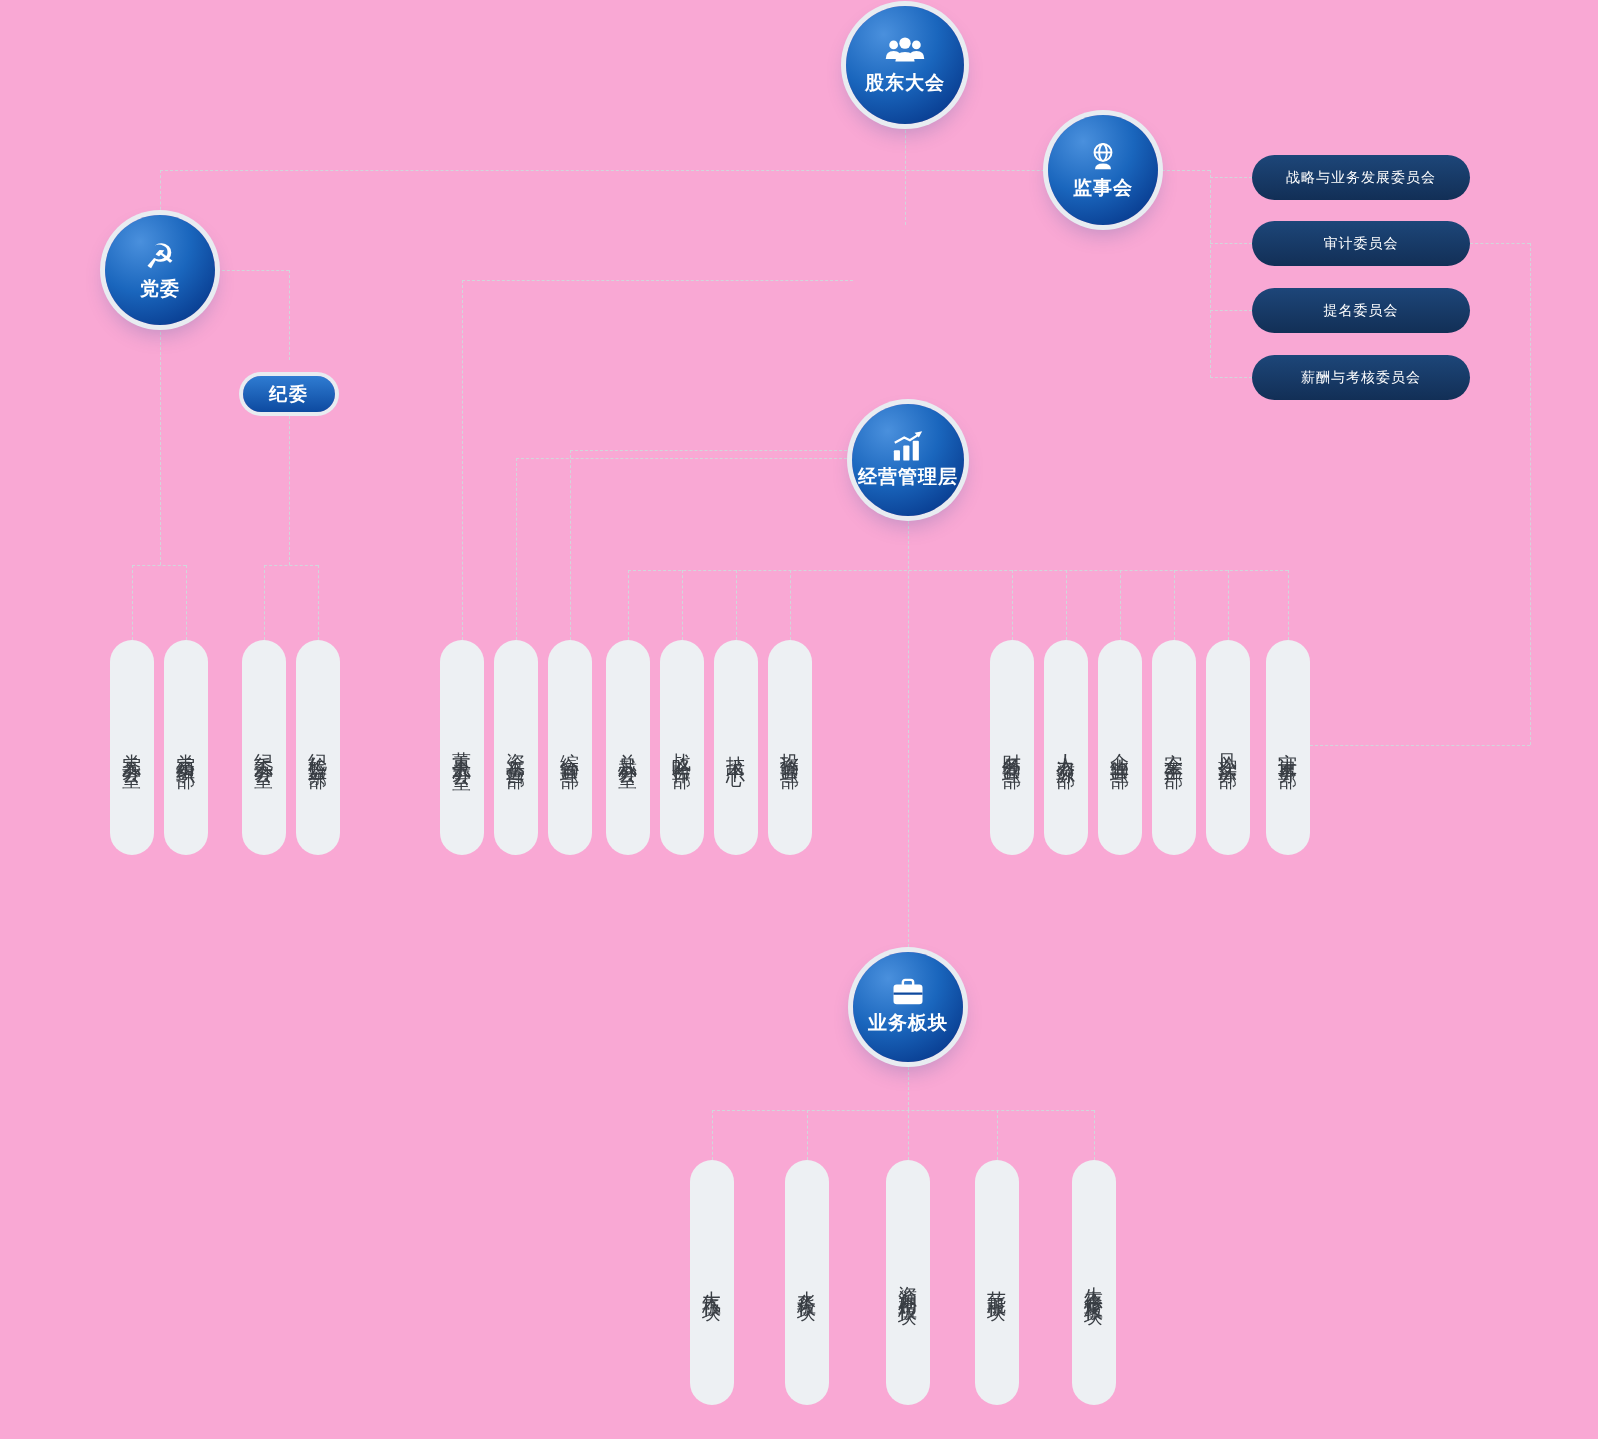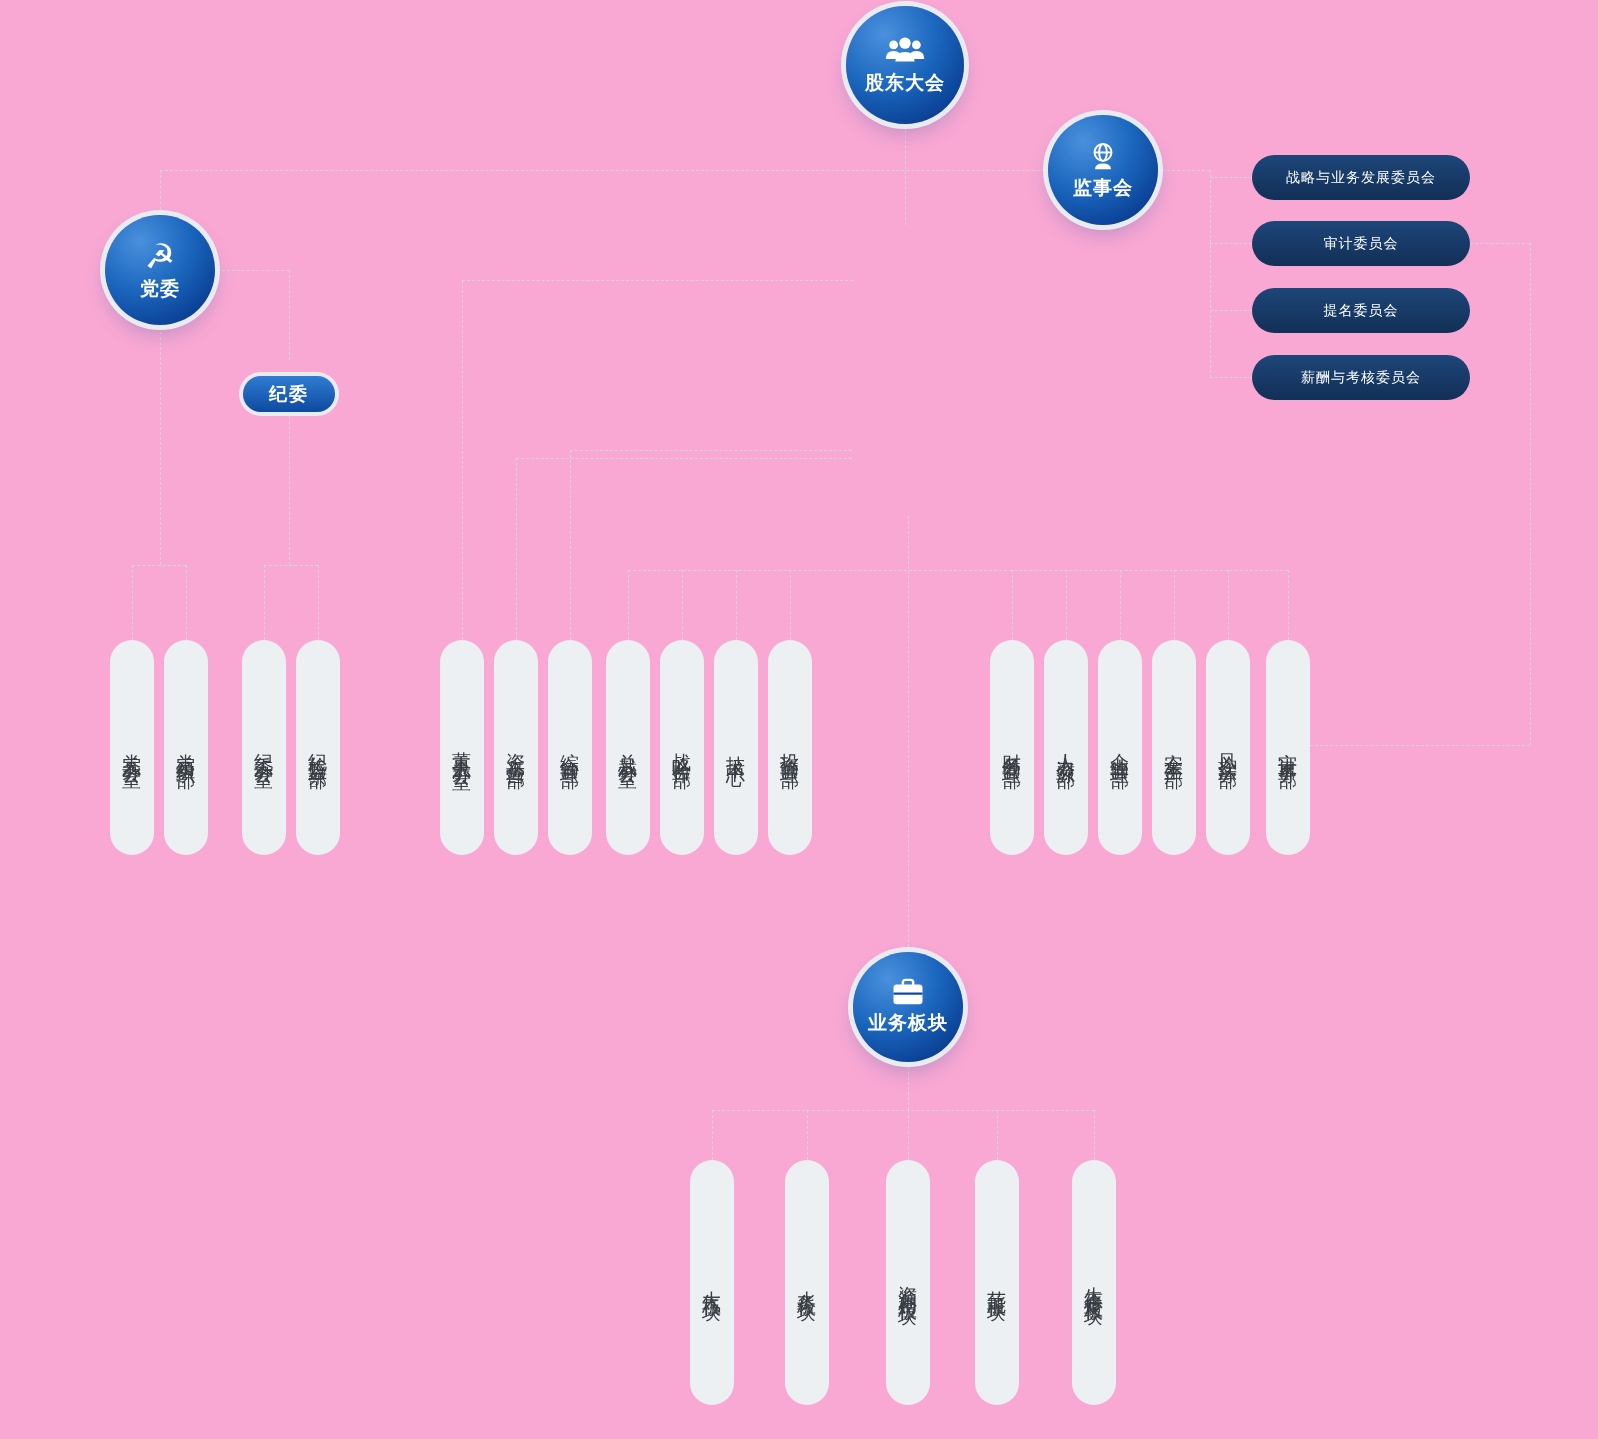--- a/index.html
+++ b/index.html
@@ -137,20 +137,34 @@
   <div class="org-circle" style="left:105px;top:215px;width:110px;height:110px;">
     <span class="icon" style="font-size:34px;line-height:1;">☭</span>
     <span class="label">党委</span>
   </div>
 
 
   <div class="mini-pill" style="left:243px;top:376px;">
     <span>纪委</span>
   </div>
 
+  <div class="org-circle" style="left:852px;top:404px;width:112px;height:112px;">
+    <span class="icon">
+      <svg width="34" height="31" viewBox="0 0 36 32">
+        <g fill="#fff">
+          <rect x="3" y="21" width="6.5" height="11" rx="1"></rect>
+          <rect x="13" y="16" width="6.5" height="16" rx="1"></rect>
+          <rect x="23" y="11" width="6.5" height="21" rx="1"></rect>
+        </g>
+        <path d="M4 13 L14 7.5 L20 10.5 L30 4" stroke="#fff" stroke-width="2.4" fill="none"></path>
+        <path d="M33 1 l-8 1.5 4.5 5 z" fill="#fff"></path>
+      </svg>
+    </span>
+    <span class="label">经营管理层</span>
+  </div>
 
   <div class="org-circle" style="left:853px;top:952px;width:110px;height:110px;">
     <span class="icon">
       <svg width="34" height="29" viewBox="0 0 36 31">
         <rect x="12.5" y="2" width="11" height="8" rx="2.5" fill="none" stroke="#fff" stroke-width="2.6"></rect>
         <rect x="2.5" y="7" width="31" height="21" rx="3.5" fill="#fff"></rect>
         <rect x="2.5" y="15.5" width="31" height="2.4" fill="#0e4a9e"></rect>
       </svg>
     </span>
     <span class="label">业务板块</span>

